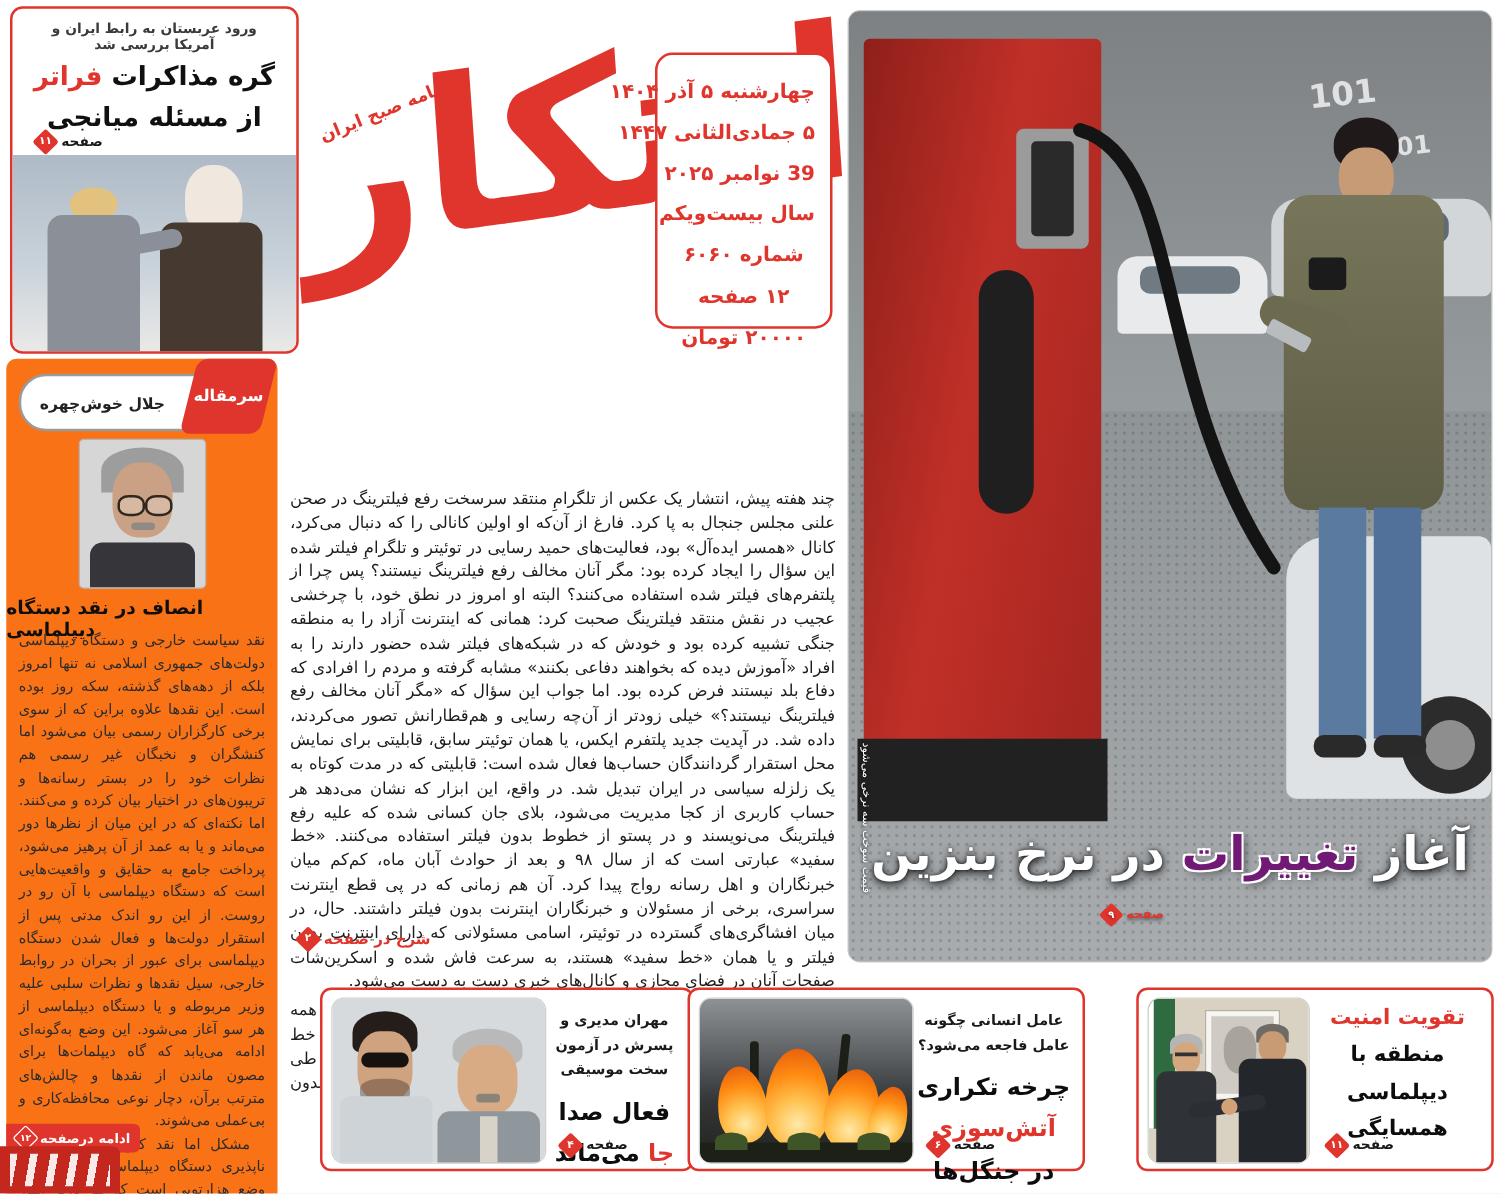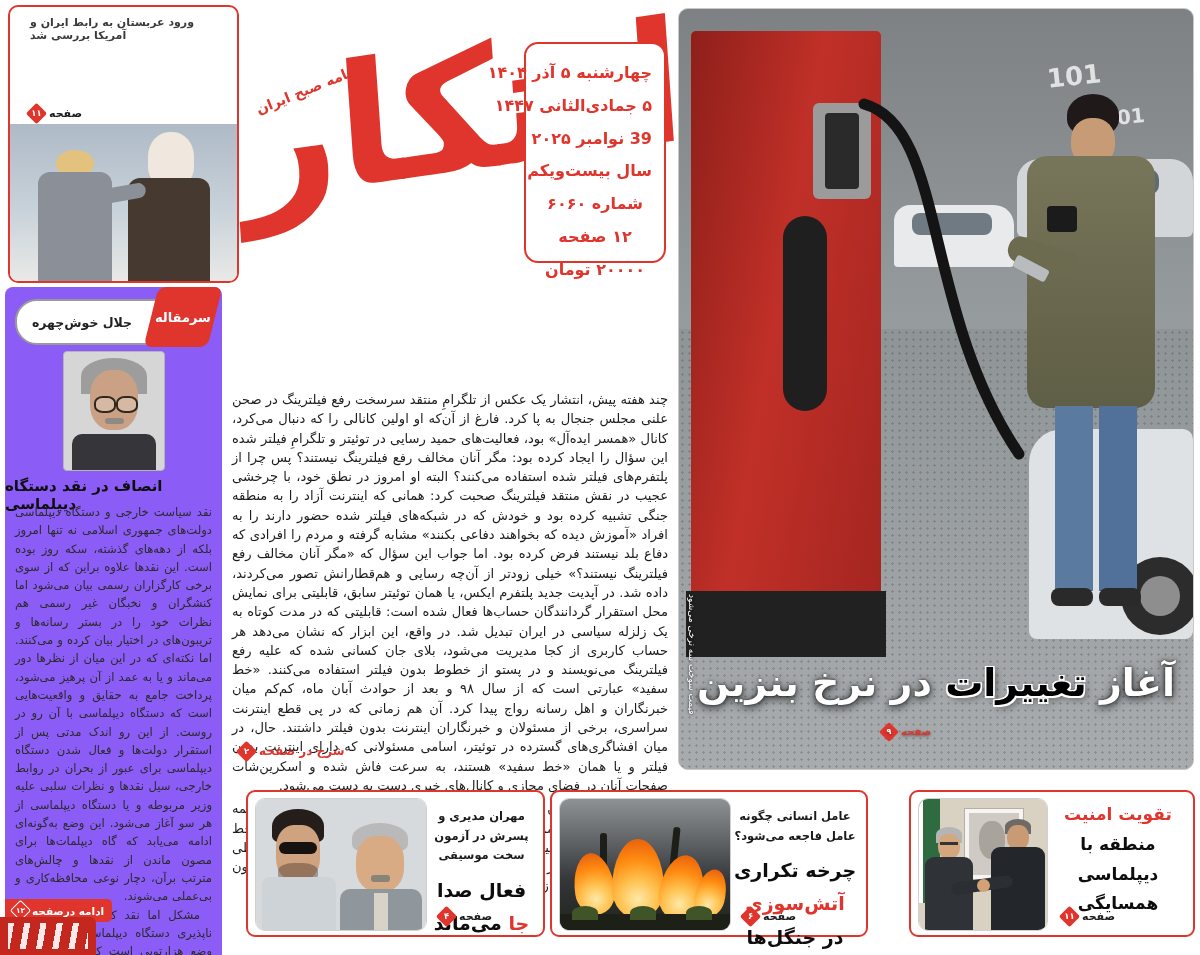--- a/index.html
+++ b/index.html
@@ -9,21 +9,21 @@
   .red{color:#e0352c;}
   
   .dia{display:inline-block;width:15px;height:15px;background:#e0352c;transform:rotate(45deg);
        margin:0 5px;position:relative;border-radius:2px;vertical-align:middle;}
   .dia i{position:absolute;inset:0;transform:rotate(-45deg);color:#fff;font-style:normal;
          font-size:8.5px;line-height:15px;text-align:center;font-weight:bold;}
   .pagebadge{font-size:11px;font-weight:bold;color:#1a1a1a;direction:rtl;white-space:nowrap;}
   
   #tl-box{position:absolute;left:8px;top:5px;width:227px;height:274px;border:2px solid #e0352c;
           border-radius:10px;background:#fff;overflow:hidden;z-index:3;}
-  #tl-kicker{margin-top:9px;padding:0 20px;font-size:11px;font-weight:600;color:#3a3a3a;text-align:left;}
+  #tl-kicker{margin-top:9px;padding:0 20px;font-size:11px;font-weight:600;color:#3a3a3a;text-align:center;}
   #tl-headline{margin-top:3px;padding:0 6px;font-size:21px;font-weight:900;color:#101010;
                text-align:center;line-height:1.55;}
   #tl-page{position:absolute;left:14px;top:99px;}
   #tl-photo{position:absolute;left:0;right:0;bottom:0;top:117px;
             background:linear-gradient(180deg,#aebac6 0%,#c8d2da 55%,#e9e9e7 100%);}
   .fig-trump{position:absolute;left:28px;top:26px;width:74px;height:134px;}
   .fig-trump .hair{position:absolute;left:18px;top:0;width:38px;height:26px;background:#e3c27e;
                    border-radius:50% 50% 45% 45%;}
   .fig-trump .body{position:absolute;left:0;top:22px;width:74px;height:112px;background:#8a8f98;
                    border-radius:12px 12px 0 0;}
@@ -48,21 +48,21 @@
   #lead-kicker{position:absolute;left:232px;top:283px;width:436px;text-align:center;z-index:2;
                font-size:16.5px;font-weight:800;color:#111;direction:rtl;}
   #lead-headline{position:absolute;left:232px;top:308px;width:436px;text-align:center;z-index:2;
                  font-size:42px;font-weight:900;direction:rtl;line-height:1.5;}
   #lead-body{position:absolute;left:232px;top:390px;width:436px;z-index:2;direction:rtl;
              text-align:justify;font-size:13.1px;line-height:19.3px;color:#1c1c1c;}
   #lead-body p{margin:0 0 4px 0;}
   #lead-more{position:absolute;left:234px;top:744px;z-index:2;color:#e0352c;font-size:12px;
              font-weight:bold;direction:rtl;}
   
-  #ed-col{position:absolute;left:5px;top:287px;width:217px;height:668px;background:#8b5cf6;
+  #ed-col{position:absolute;left:5px;top:287px;width:217px;height:668px;background:#f97316;
           border-radius:8px 8px 0 0;z-index:2;}
   #ed-pill{position:absolute;left:10px;top:12px;width:186px;height:42px;border:2px solid #9a9a9a;
            border-radius:22px;background:#fff;}
   #ed-author{position:absolute;left:0;right:56px;top:0;bottom:0;display:flex;align-items:center;
              justify-content:center;font-size:12.5px;font-weight:700;color:#222;direction:rtl;}
   #ed-label{position:absolute;left:146px;top:0px;width:64px;height:60px;background:#e0352c;
             transform:skewX(-14deg);border-radius:8px;display:flex;align-items:center;
             justify-content:center;}
   #ed-label span{transform:skewX(14deg);color:#fff;font-size:13px;font-weight:800;}
   #ed-photo{position:absolute;left:58px;top:64px;width:100px;height:118px;background:#d6d6d6;
@@ -136,21 +136,21 @@
   #man .nozzle{position:absolute;left:4px;top:168px;width:36px;height:13px;background:#b9bcbf;
                border-radius:3px;transform:rotate(28deg);}
   #man .leg{position:absolute;top:312px;width:38px;height:185px;background:#5e7da0;}
   #man .leg.l{left:46px;background:#5a7aa0;}
   #man .leg.r{left:90px;background:#51719a;}
   #man .shoe{position:absolute;top:494px;width:42px;height:18px;background:#2a2a2a;border-radius:8px;}
   #man .shoe.l{left:42px;} #man .shoe.r{left:90px;}
   #ph-headline{position:absolute;left:0;right:0;top:648px;text-align:center;direction:rtl;
                font-size:38px;font-weight:900;line-height:1.4;z-index:5;}
   #ph-headline .w{color:#fff;text-shadow:0 2px 8px rgba(0,0,0,.85),0 0 3px rgba(0,0,0,.7);}
-  #ph-headline .r{color:#000000;text-shadow:-1.5px -1.5px 0 #fff,1.5px -1.5px 0 #fff,
+  #ph-headline .r{color:#701a75;text-shadow:-1.5px -1.5px 0 #fff,1.5px -1.5px 0 #fff,
                   -1.5px 1.5px 0 #fff,1.5px 1.5px 0 #fff,3px 3px 7px rgba(0,0,0,.45);}
   #ph-page{position:absolute;left:198px;top:716px;z-index:5;color:#e0352c;font-size:10px;
            font-weight:bold;direction:rtl;text-shadow:0 1px 3px rgba(0,0,0,.5);}
   #ph-page .dia{width:14px;height:14px;} #ph-page .dia i{font-size:8px;line-height:14px;}
   #ph-caption{position:absolute;left:8px;top:585px;z-index:5;writing-mode:vertical-rl;
               color:#fff;font-size:9px;direction:rtl;text-shadow:0 0 3px #000;}
   
   .bbox{position:absolute;top:790px;height:147px;border:2px solid #e0352c;border-radius:9px;
         background:#fff;box-sizing:border-box;z-index:3;}
   .bphoto{position:absolute;left:7px;top:6px;width:170px;height:131px;border-radius:10px;
@@ -202,20 +202,23 @@
           transform:rotate(-8deg);border-radius:6px;}
   .la-hand{position:absolute;left:58px;top:80px;width:13px;height:13px;background:#d2a276;border-radius:50%;}
 </style>
 </head>
 <body>
 
 <div id="page">
 
   <div id="tl-box">
     <div id="tl-kicker" class="rtl">ورود عربستان به رابط ایران و آمریکا بررسی شد</div>
+    <div id="tl-headline" class="rtl">
+      <span>گره مذاکرات </span><span class="red">فراتر</span><span> از مسئله میانجی</span>
+    </div>
     <div id="tl-page" class="pagebadge">
       <span>صفحه</span><span class="dia"><i>۱۱</i></span>
     </div>
     <div id="tl-photo">
       <div class="fig-trump">
           <div class="hair"></div>
           <div class="body"></div>
         </div>
       <div class="fig-arm"></div>
       <div class="fig-prince">
@@ -310,21 +313,21 @@
     </div>
     <div id="ph-caption">قیمت سوخت سه نرخی می‌شود</div>
     <div id="ph-headline">
       <span class="w">آغاز </span><span class="r">تغییرات </span><span class="w">در نرخ بنزین</span>
     </div>
     <div id="ph-page" class="pagebadge" style="color:#e0352c;">
       <span>صفحه</span><span class="dia"><i>۹</i></span>
     </div>
   </div>
 
-  <div class="bbox" style="left:246px;width:299px;">
+  <div class="bbox" style="left:256px;width:299px;">
     <div class="bphoto">
       <div class="mo-bg"></div>
       <div class="mo1">
         <div class="h"></div>
           <div class="f"></div>
           <div class="g"></div>
           <div class="b"></div>
           <div class="s"></div>
       </div>
       <div class="mo2">

